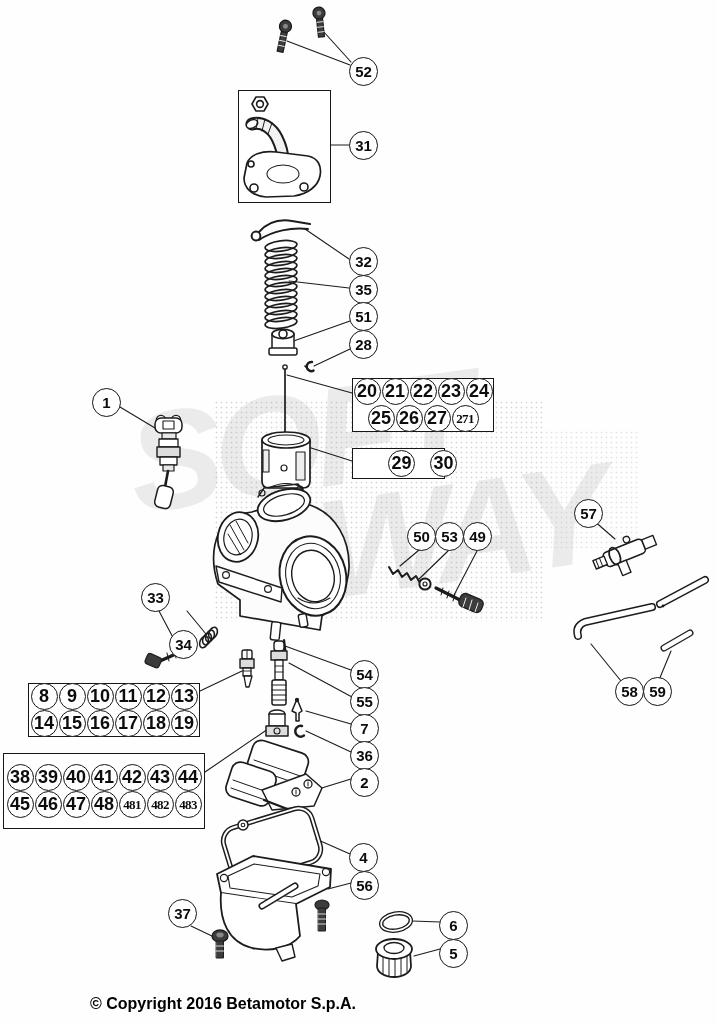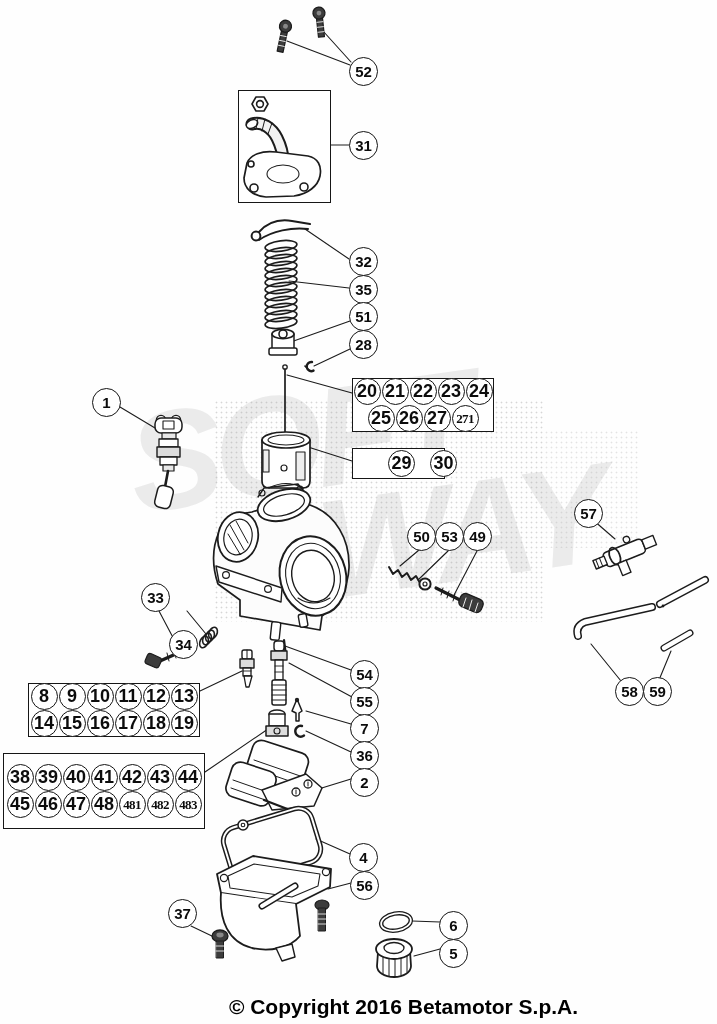--- a/index.html
+++ b/index.html
@@ -32,23 +32,23 @@
     background:#ffffff;display:flex;align-items:center;justify-content:center;
     font-weight:700;font-size:15px;color:#0c0c0c;box-sizing:border-box;
   }
   .gco{
     position:static;z-index:auto;width:27px;height:27px;border-width:1.7px;font-size:18px;flex:none;
     margin:0 .5px;
   }
   .gco.sm{font-size:13px;letter-spacing:-.6px;font-family:Liberation Serif, serif;}
   svg#art{position:absolute;left:0;top:0;z-index:2;}
   .footer{
-    position:absolute;z-index:3;left:0;top:995px;width:100%;text-align:center;
+    position:absolute;z-index:3;left:0;top:995px;width:100%;text-align:left;
     padding-left:90px;box-sizing:border-box;
-    font-size:21px;font-weight:600;color:#000;
+    font-size:16px;font-weight:600;color:#000;
   }
 </style>
 </head>
 <body>
 
 <div id="stage">
 
   <div class="wm" style="left:128px;top:372px;">SOFT</div>
   <div class="wm" style="left:318px;top:462px;">WAY</div>
   <div class="dots" style="left:214px;top:400px;width:330px;height:222px;"></div>

